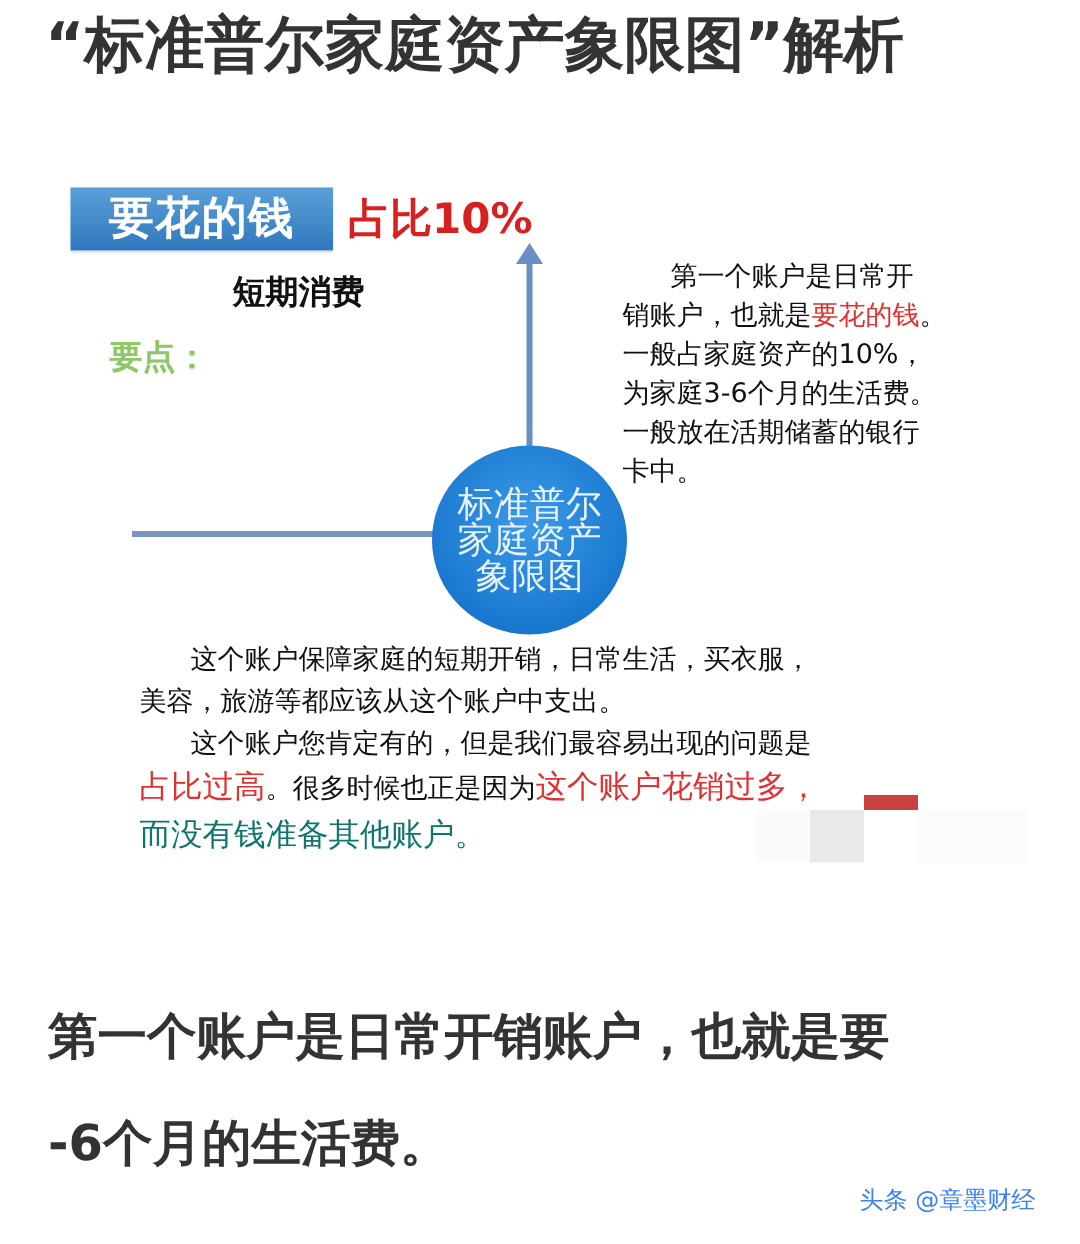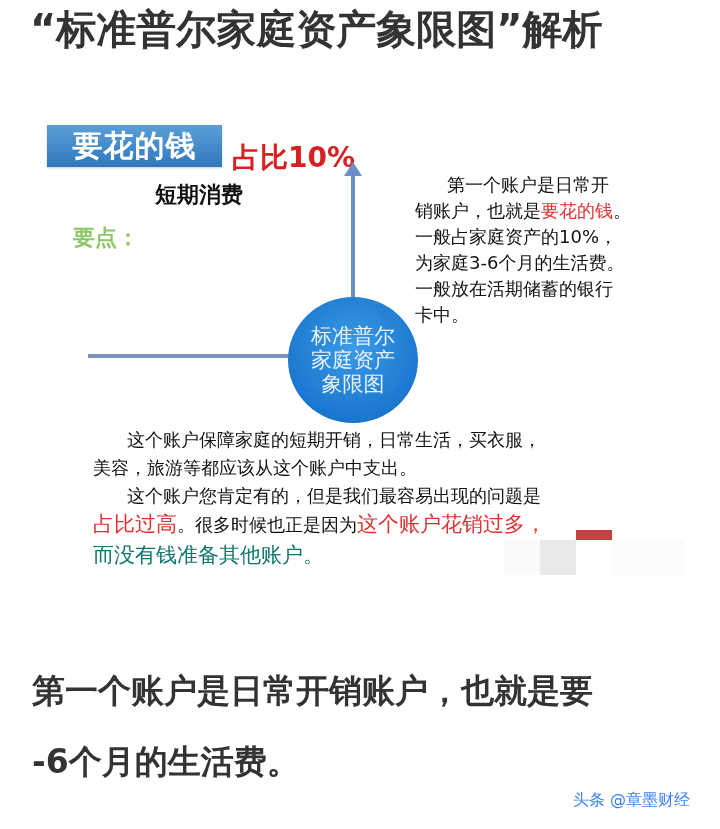--- a/index.html
+++ b/index.html
@@ -49,21 +49,20 @@
     }
     .ratio-label {
       position: absolute;
       left: 232px;
       top: 27px;
       font-size: 28px;
       font-weight: bold;
       color: #d82020;
       line-height: 38px;
       white-space: nowrap;
-      margin-top: 12px;
     }
     .short-term {
       position: absolute;
       left: 155px;
       top: 80px;
       font-size: 22px;
       font-weight: bold;
       color: #111111;
       white-space: nowrap;
     }
@@ -114,21 +113,21 @@
     }
     .circle {
       position: absolute;
       left: 288px;
       top: 197px;
       width: 130px;
       height: 126px;
       border-radius: 50%;
       background: radial-gradient(circle at 50% 40%, #3c9ae6 0%, #1a78d0 70%, #1469bd 100%);
       color: #e8f2ff;
-      font-size: 21px;
+      font-size: 24px;
       text-align: left;
       display: flex;
       flex-direction: column;
       justify-content: center;
       align-items: center;
       line-height: 24px;
     }
     .right-desc {
       position: absolute;
       left: 415px;

